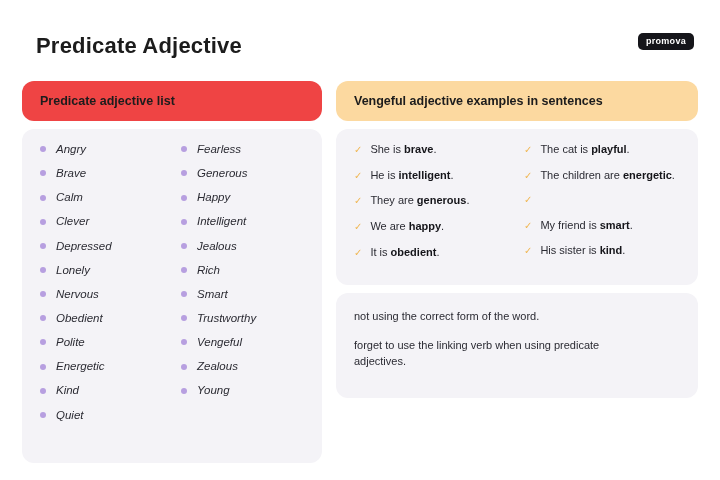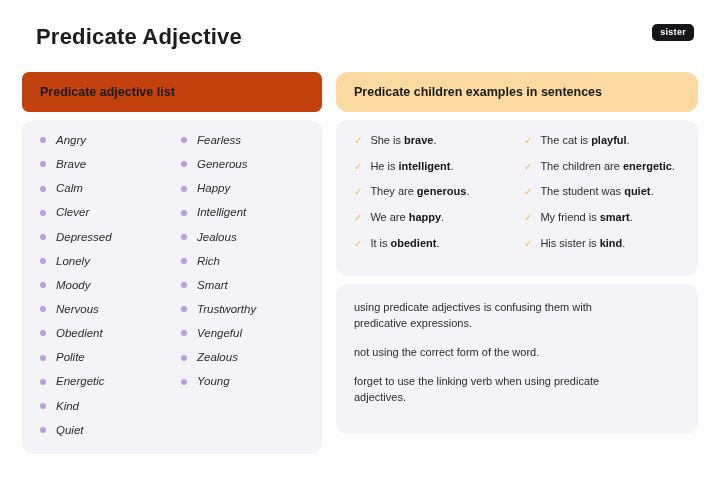--- a/index.html
+++ b/index.html
@@ -12,21 +12,21 @@
     background: #ffffff;
     font-family: "Liberation Sans", sans-serif;
     overflow: hidden;
   }
   .page {
     position: relative;
     width: 720px;
     height: 480px;
     background: #ffffff;
     box-sizing: border-box;
-    padding: 18px 22px 14px 22px;
+    padding: 27px 22px 14px 22px;
   }
 
   
   .header {
     position: relative;
     height: 44px;
   }
   .title {
     font-size: 22px;
     font-weight: bold;
@@ -63,21 +63,21 @@
 
   
   .pill {
     border-radius: 12px;
     padding: 13px 18px;
     font-size: 12.5px;
     font-weight: bold;
     color: #1c1c1c;
     box-sizing: border-box;
   }
-  .pill-purple { background: #c2410c; border-radius: 7px; }
+  .pill-purple { background: #ef4444; }
   .pill-orange { background: #fcd9a0; }
   .pill-red    { background: #f3a8a8; }
 
   
   .card {
     background: #f4f3f7;
     border-radius: 12px;
     margin-top: 8px;
     box-sizing: border-box;
   }
@@ -152,21 +152,21 @@
   }
   .mistake:last-child { margin-bottom: 12px; }
 </style>
 </head>
 <body>
 
 <div class="page">
 
   <div class="header">
     <div class="title">Predicate Adjective</div>
-    <div class="brand">sister</div>
+    <div class="brand">promova</div>
   </div>
 
   <div class="columns">
 
     <div class="col-left">
       <div class="pill pill-purple">Predicate adjective list</div>
       <div class="card card-list">
         <div class="adj-cols">
           <div class="adj-col">
             <div class="adj-item">
@@ -188,24 +188,20 @@
             <div class="adj-item">
                 <span class="dot"></span>
                 <span>Depressed</span>
               </div>
             <div class="adj-item">
                 <span class="dot"></span>
                 <span>Lonely</span>
               </div>
             <div class="adj-item">
                 <span class="dot"></span>
-                <span>Moody</span>
-              </div>
-            <div class="adj-item">
-                <span class="dot"></span>
                 <span>Nervous</span>
               </div>
             <div class="adj-item">
                 <span class="dot"></span>
                 <span>Obedient</span>
               </div>
             <div class="adj-item">
                 <span class="dot"></span>
                 <span>Polite</span>
               </div>
@@ -267,21 +263,21 @@
                 <span class="dot"></span>
                 <span>Young</span>
               </div>
           </div>
         </div>
       </div>
     </div>
 
     <div class="col-right">
 
-      <div class="pill pill-orange">Predicate children examples in sentences</div>
+      <div class="pill pill-orange">Vengeful adjective examples in sentences</div>
       <div class="card card-examples">
         <div class="ex-cols">
           <div class="ex-col">
             <div class="ex-item">
                 <span class="check">✓</span>
                 <span><span>She is </span><b>brave</b><span>.</span></span>
               </div>
             <div class="ex-item">
                 <span class="check">✓</span>
                 <span><span>He is </span><b>intelligent</b><span>.</span></span>
@@ -303,35 +299,33 @@
             <div class="ex-item">
                 <span class="check">✓</span>
                 <span><span>The cat is </span><b>playful</b><span>.</span></span>
               </div>
             <div class="ex-item">
                 <span class="check">✓</span>
                 <span><span>The children are </span><b>energetic</b><span>.</span></span>
               </div>
             <div class="ex-item">
                 <span class="check">✓</span>
-                <span><span>The student was </span><b>quiet</b><span>.</span></span>
               </div>
             <div class="ex-item">
                 <span class="check">✓</span>
                 <span><span>My friend is </span><b>smart</b><span>.</span></span>
               </div>
             <div class="ex-item">
                 <span class="check">✓</span>
                 <span><span>His sister is </span><b>kind</b><span>.</span></span>
               </div>
           </div>
         </div>
       </div>
 
       <div class="card card-mistakes">
-        <div class="mistake">using predicate adjectives is confusing them with predicative expressions.</div>
         <div class="mistake">not using the correct form of the word.</div>
         <div class="mistake">forget to use the linking verb when using predicate adjectives.</div>
       </div>
 
     </div>
   </div>
 </div>
 
 </body></html>

